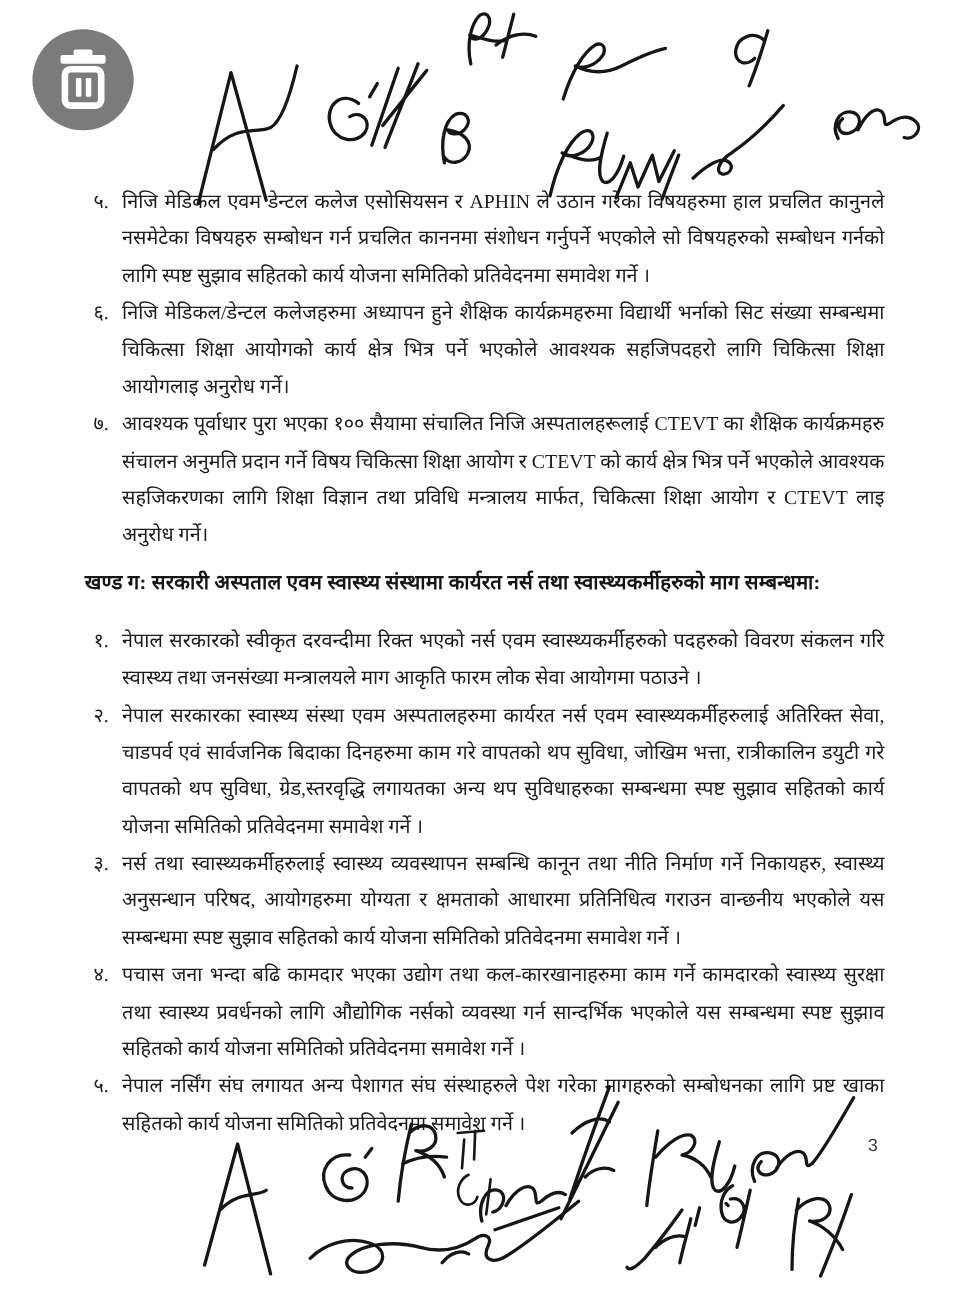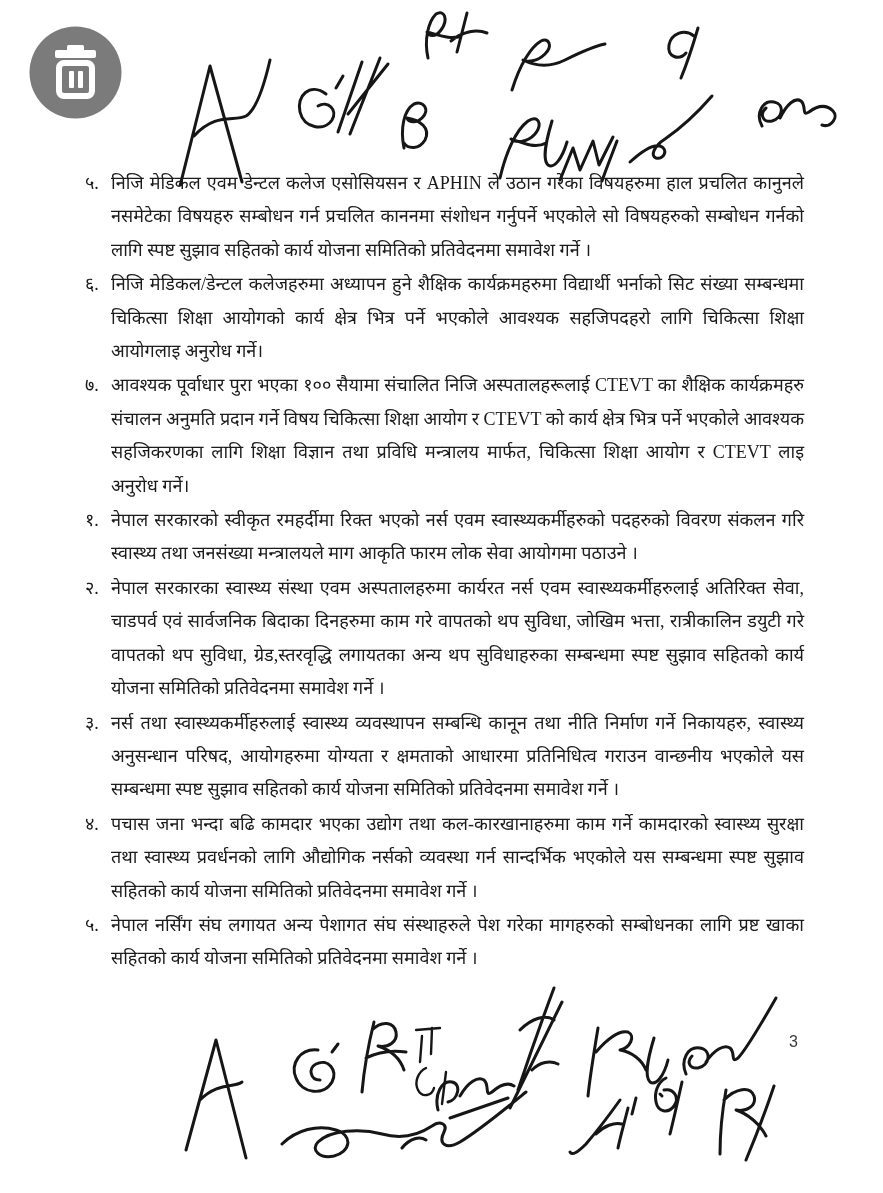--- a/index.html
+++ b/index.html
@@ -82,24 +82,25 @@
     </div>
     <div class="doc-item">
       <span class="marker">६.</span>
       <span class="itext">निजि मेडिकल/डेन्टल कलेजहरुमा अध्यापन हुने शैक्षिक कार्यक्रमहरुमा विद्यार्थी भर्नाको सिट संख्या सम्बन्धमा चिकित्सा शिक्षा आयोगको कार्य क्षेत्र भित्र पर्ने भएकोले आवश्यक सहजिपदहरो लागि चिकित्सा शिक्षा आयोगलाइ अनुरोध गर्ने।</span>
     </div>
     <div class="doc-item">
       <span class="marker">७.</span>
       <span class="itext">आवश्यक पूर्वाधार पुरा भएका १०० सैयामा संचालित निजि अस्पतालहरूलाई CTEVT का शैक्षिक कार्यक्रमहरु संचालन अनुमति प्रदान गर्ने विषय चिकित्सा शिक्षा आयोग र CTEVT को कार्य क्षेत्र भित्र पर्ने भएकोले आवश्यक सहजिकरणका लागि शिक्षा विज्ञान तथा प्रविधि मन्त्रालय मार्फत, चिकित्सा शिक्षा आयोग र CTEVT लाइ अनुरोध गर्ने।</span>
     </div>
 
+    <div class="section-heading">खण्ड ग: सरकारी अस्पताल एवम स्वास्थ्य संस्थामा कार्यरत नर्स तथा स्वास्थ्यकर्मीहरुको माग सम्बन्धमा:</div>
 
     <div class="doc-item">
       <span class="marker">१.</span>
-      <span class="itext">नेपाल सरकारको स्वीकृत रमहर्दीमा रिक्त भएको नर्स एवम स्वास्थ्यकर्मीहरुको पदहरुको विवरण संकलन गरि स्वास्थ्य तथा जनसंख्या मन्त्रालयले माग आकृति फारम लोक सेवा आयोगमा पठाउने ।</span>
+      <span class="itext">नेपाल सरकारको स्वीकृत दरवन्दीमा रिक्त भएको नर्स एवम स्वास्थ्यकर्मीहरुको पदहरुको विवरण संकलन गरि स्वास्थ्य तथा जनसंख्या मन्त्रालयले माग आकृति फारम लोक सेवा आयोगमा पठाउने ।</span>
     </div>
     <div class="doc-item">
       <span class="marker">२.</span>
       <span class="itext">नेपाल सरकारका स्वास्थ्य संस्था एवम अस्पतालहरुमा कार्यरत नर्स एवम स्वास्थ्यकर्मीहरुलाई अतिरिक्त सेवा, चाडपर्व एवं सार्वजनिक बिदाका दिनहरुमा काम गरे वापतको थप सुविधा, जोखिम भत्ता, रात्रीकालिन डयुटी गरे वापतको थप सुविधा, ग्रेड,स्तरवृद्धि लगायतका अन्य थप सुविधाहरुका सम्बन्धमा स्पष्ट सुझाव सहितको कार्य योजना समितिको प्रतिवेदनमा समावेश गर्ने ।</span>
     </div>
     <div class="doc-item">
       <span class="marker">३.</span>
       <span class="itext">नर्स तथा स्वास्थ्यकर्मीहरुलाई स्वास्थ्य व्यवस्थापन सम्बन्धि कानून तथा नीति निर्माण गर्ने निकायहरु, स्वास्थ्य अनुसन्धान परिषद, आयोगहरुमा योग्यता र क्षमताको आधारमा प्रतिनिधित्व गराउन वान्छनीय भएकोले यस सम्बन्धमा स्पष्ट सुझाव सहितको कार्य योजना समितिको प्रतिवेदनमा समावेश गर्ने ।</span>
     </div>
     <div class="doc-item">

